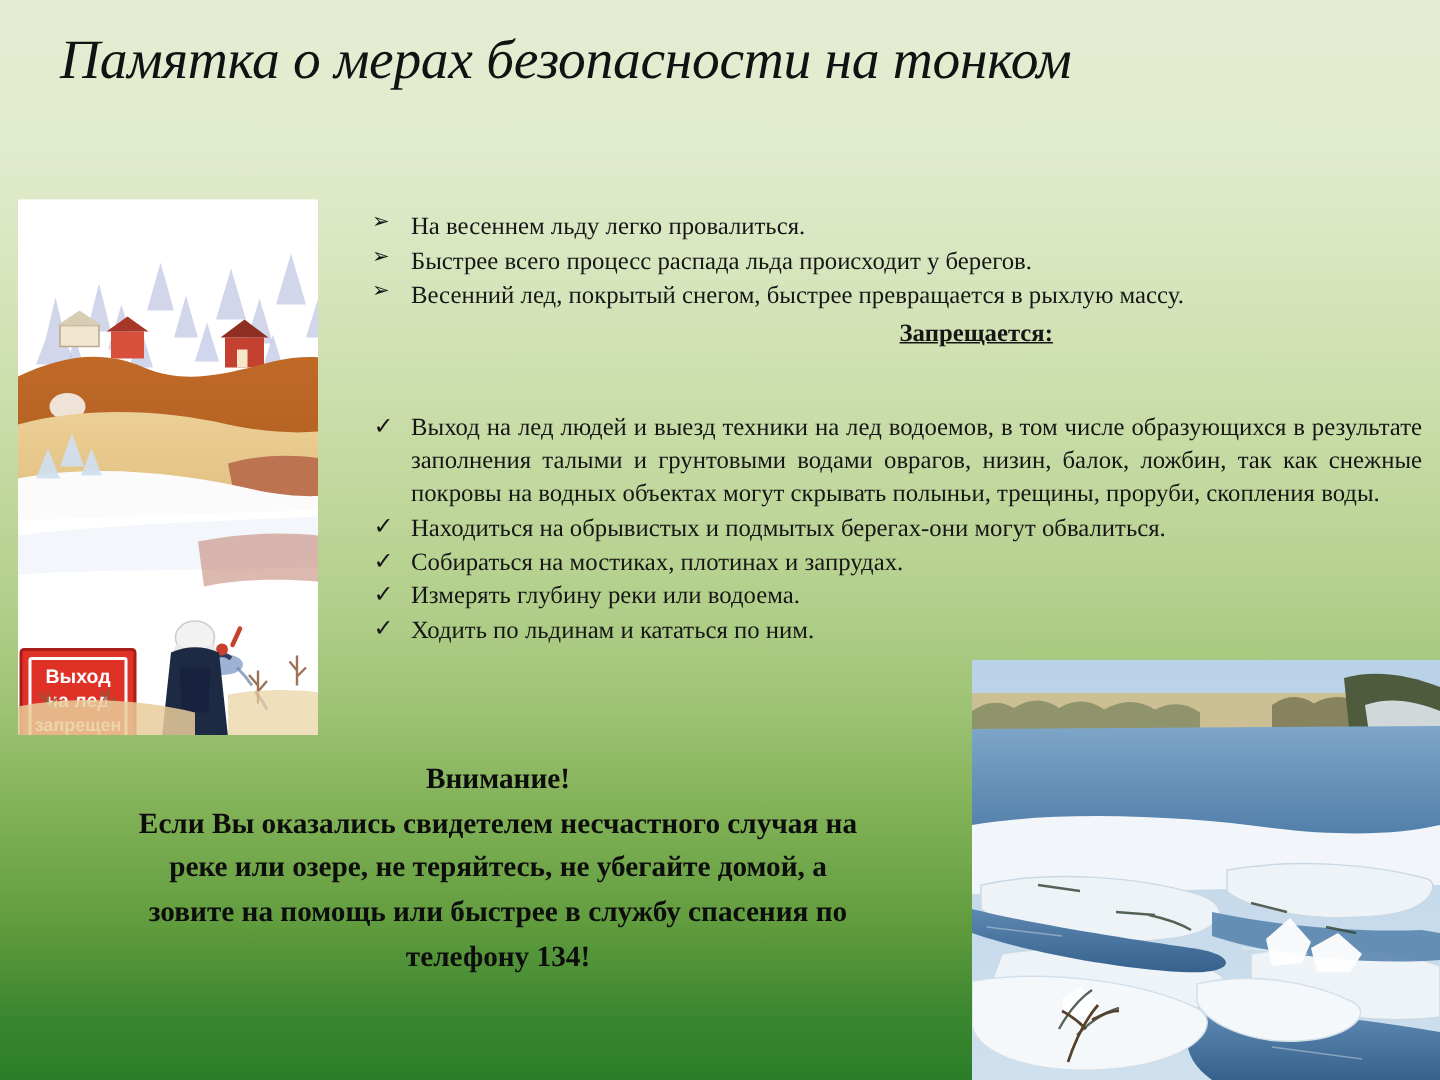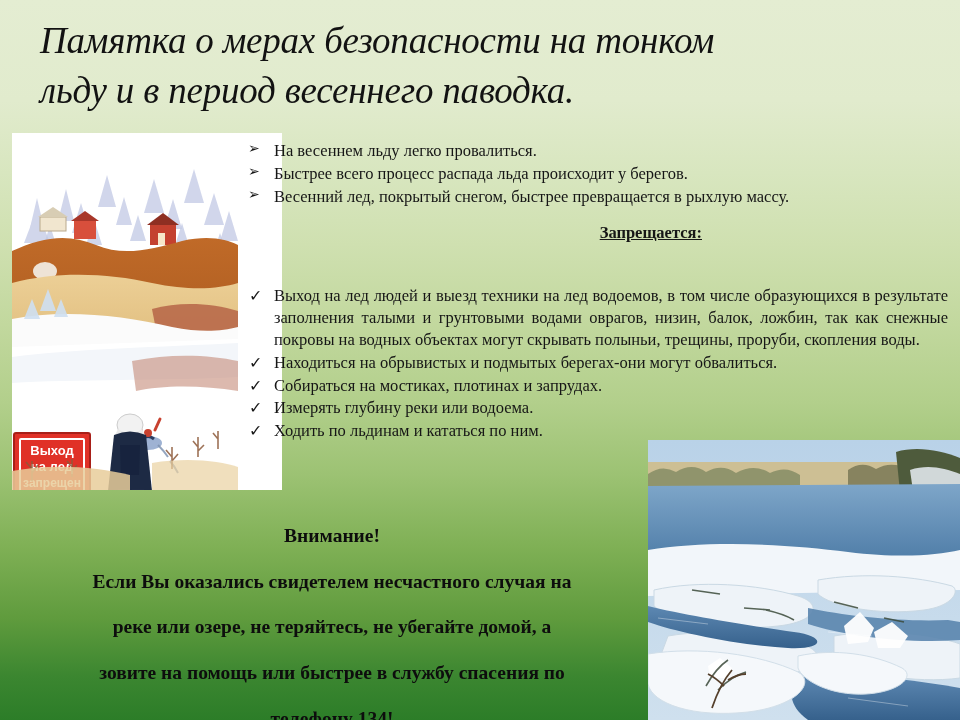--- a/index.html
+++ b/index.html
@@ -46,21 +46,21 @@
     color: #121212;
     letter-spacing: -0.2px;
   }
   #title .tline { display: block; white-space: nowrap; }
 
   
   #illustration {
     position: absolute;
     left: 12px;
     top: 133px;
-    width: 270px;
+    width: 200px;
     height: 357px;
     background: #ffffff;
     overflow: hidden;
   }
   #illustration svg { display: block; }
 
   
   #icephoto {
     position: absolute;
     left: 648px;
@@ -104,21 +104,21 @@
     top: 0;
     font-size: 15px;
     line-height: 1.33;
   }
   ul.arrow > li .bullet-glyph { font-size: 14px; }
   ul.check > li .bullet-glyph { font-size: 16px; left: 3px; }
   li .litext { display: block; }
   li.justified .litext { text-align: justify; margin-top: 41px; }
 
   #forbidden-heading {
-    margin: 14px 0 2px 0;
+    margin: 3px 0 2px 0;
     text-align: right;
     padding-right: 246px;
     font-weight: bold;
     font-size: 16.5px;
   }
   #forbidden-heading span {
     text-decoration: underline;
   }
 
   
@@ -126,30 +126,29 @@
     position: absolute;
     left: 24px;
     top: 505px;
     width: 616px;
     text-align: center;
     font-weight: bold;
     font-size: 19.5px;
     line-height: 1.52;
     color: #0d0d0d;
   }
-  #attention .aline { display: block; margin-top: 16px; }
+  #attention .aline { display: block; }
 </style>
 </head>
 <body>
 
 <div id="poster">
 
   <div id="title">
     <span class="tline">Памятка о мерах безопасности на тонком</span>
-    <span class="tline">льду и в период весеннего паводка.</span>
   </div>
 
   <div id="illustration">
     <svg width="226" height="357" viewBox="0 0 226 357" xmlns="http://www.w3.org/2000/svg">
       <defs>
         <linearGradient id="hillG" x1="0" y1="0" x2="0" y2="1">
           <stop offset="0%" stop-color="#c06a28"></stop>
           <stop offset="100%" stop-color="#b05f22"></stop>
         </linearGradient>
         <linearGradient id="sandG" x1="0" y1="0" x2="0" y2="1">

